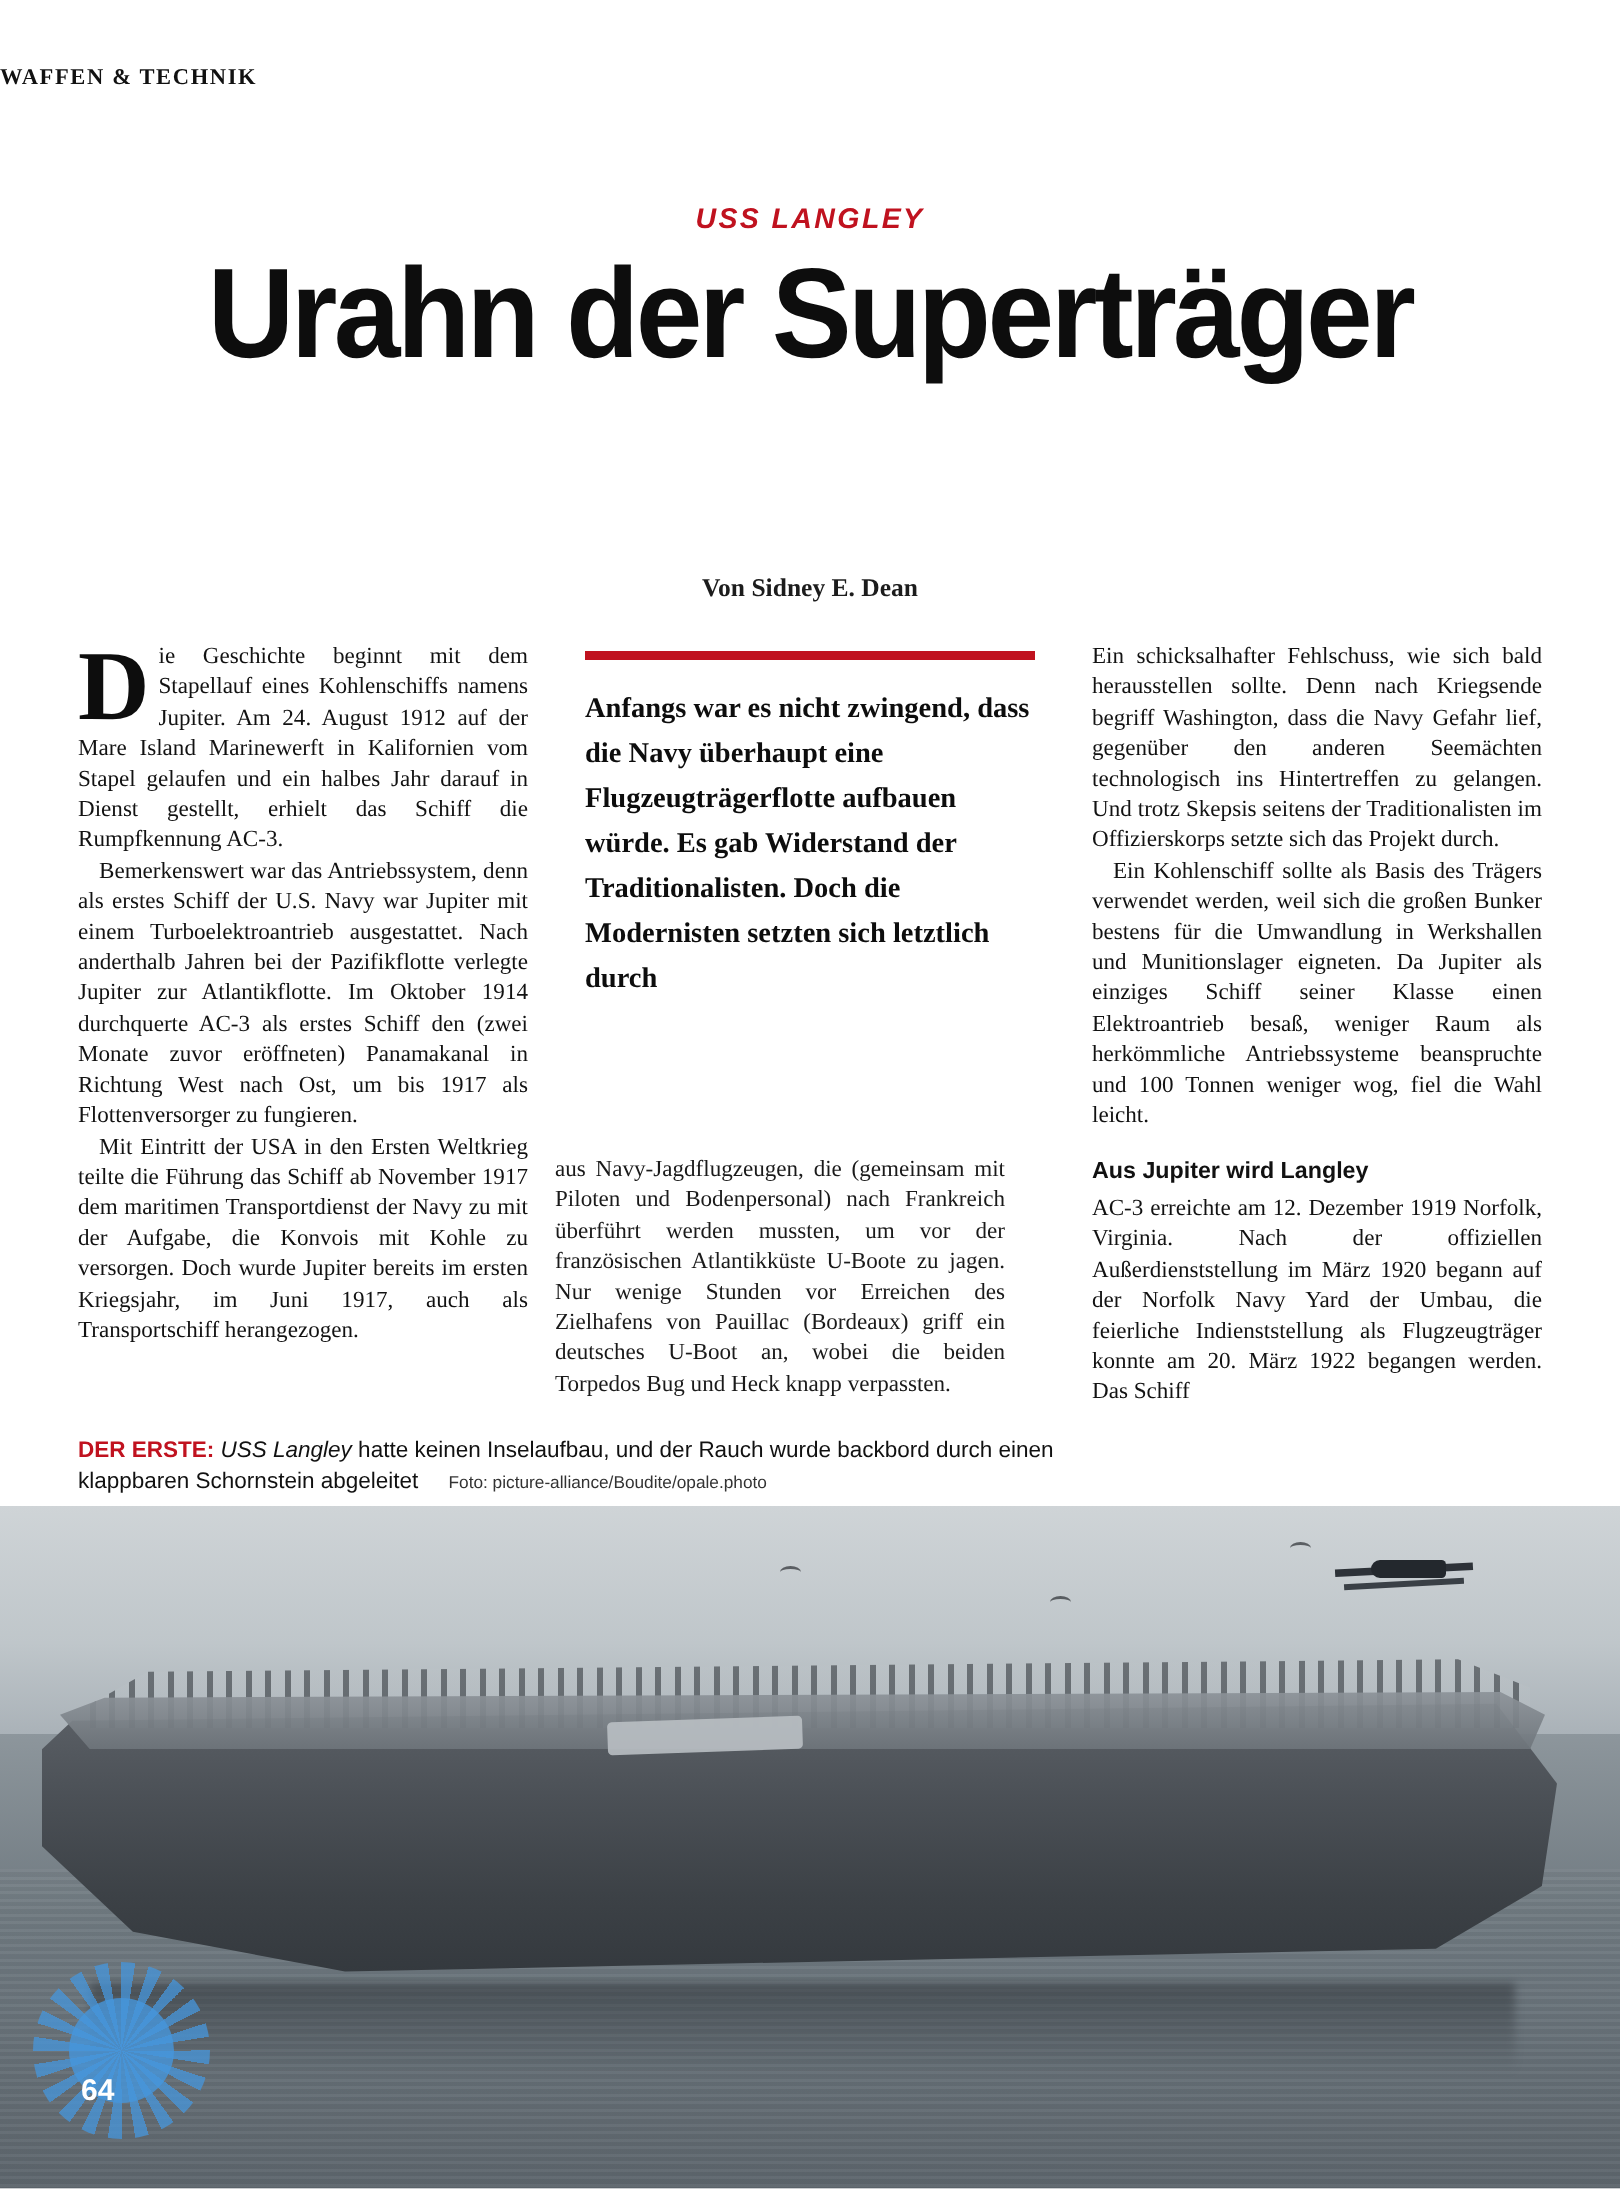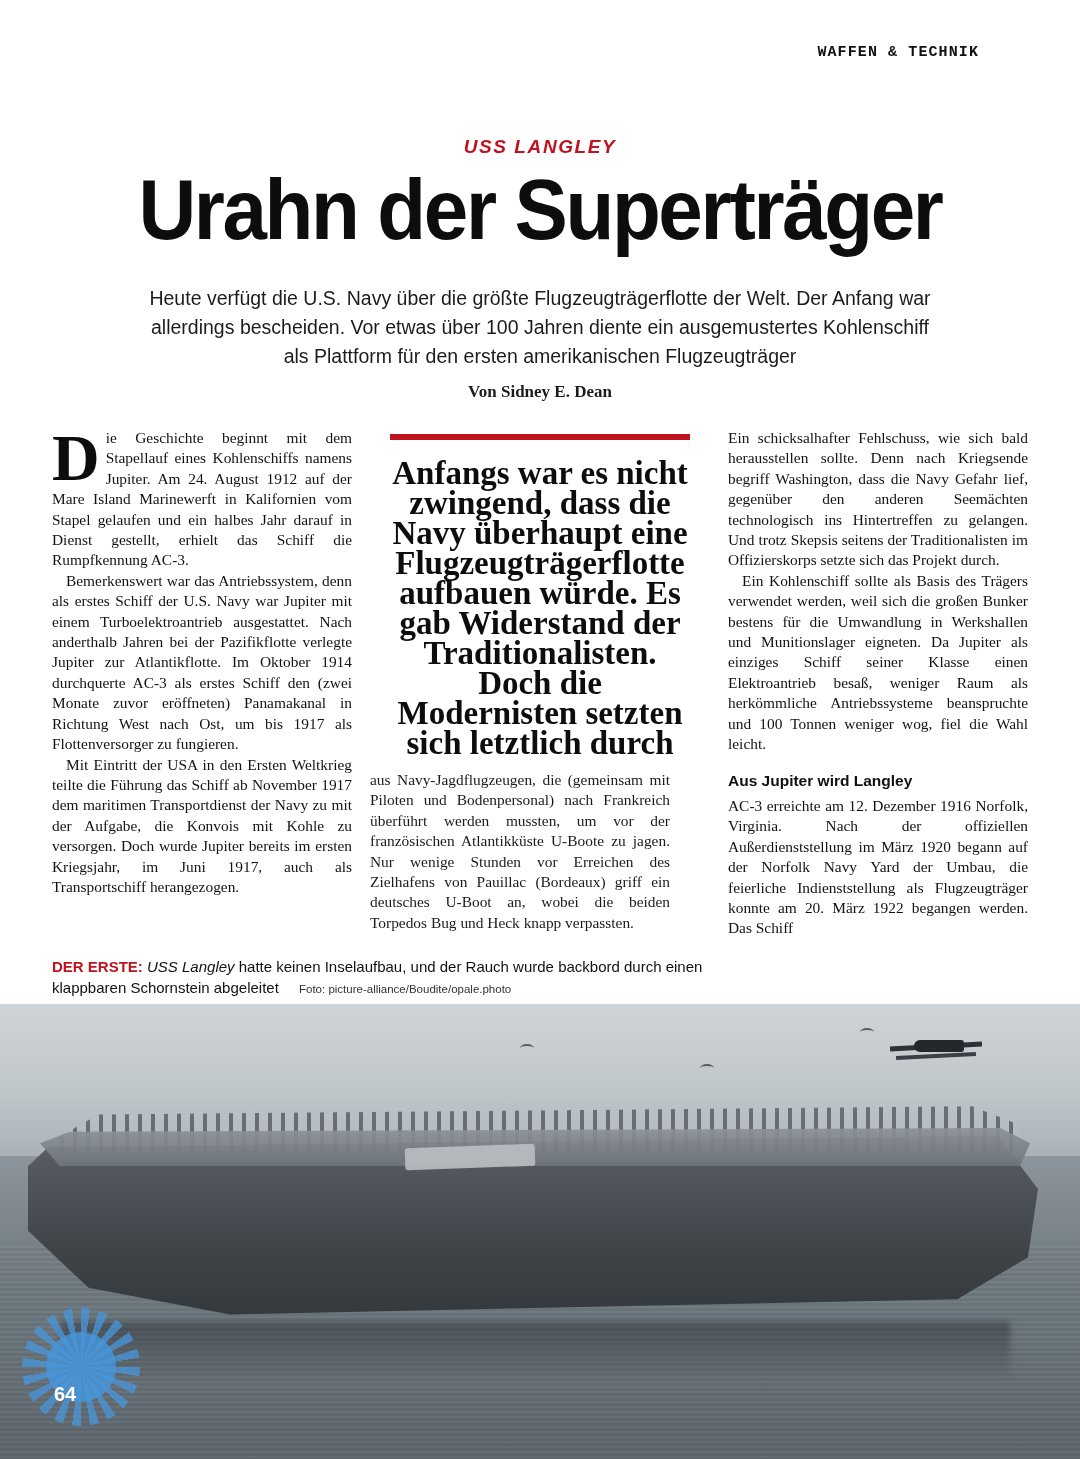--- a/index.html
+++ b/index.html
@@ -18,22 +18,22 @@
   .page {
     position: relative;
     width: 1080px;
     height: 1459px;
   }
   .running-head {
     position: absolute;
     top: 44px;
     left: 0;
     width: 979px;
-    text-align: right;
-    font-family: Liberation Mono, monospace;
+    text-align: left;
+    font-family: Liberation Serif, serif;
     font-weight: bold;
     font-size: 15px;
     letter-spacing: 1.1px;
     color: #111;
   }
   .kicker {
     position: absolute;
     top: 136px;
     left: 0;
     width: 1080px;
@@ -124,24 +124,24 @@
     top: 6px;
     width: 300px;
     height: 6px;
     background: #c0121f;
   }
   .pullquote {
     position: absolute;
     left: 338px;
     top: 30px;
     width: 300px;
-    text-align: center;
+    text-align: left;
     font-family: "Liberation Serif", serif;
     font-weight: bold;
-    font-size: 33px;
+    font-size: 19px;
     line-height: 30px;
     color: #0d0d0d;
   }
   .col2-body {
     position: absolute;
     left: 318px;
     top: 342px;
     width: 300px;
     font-size: 15.4px;
     line-height: 20.4px;
@@ -335,21 +335,20 @@
 <body>
 
 <div class="page">
 
   <div class="running-head">WAFFEN &amp; TECHNIK</div>
 
   <div class="kicker">USS LANGLEY</div>
 
   <div class="headline">Urahn der Superträger</div>
 
-  <div class="standfirst">Heute verfügt die U.S. Navy über die größte Flugzeugträgerflotte der Welt. Der Anfang war allerdings bescheiden. Vor etwas über 100 Jahren diente ein ausgemustertes Kohlenschiff als Plattform für den ersten amerikanischen Flugzeugträger</div>
 
   <div class="byline">Von Sidney E. Dean</div>
 
   <div class="columns">
 
     <div class="col col1">
       <p class="first"><span class="dropcap">D</span><span>ie Geschichte beginnt mit dem Stapellauf eines Kohlenschiffs namens Jupiter. Am 24. August 1912 auf der Mare Island Marinewerft in Kalifornien vom Stapel gelaufen und ein halbes Jahr darauf in Dienst gestellt, erhielt das Schiff die Rumpfkennung AC-3.</span></p>
       <p>Bemerkenswert war das Antriebssystem, denn als erstes Schiff der U.S. Navy war Jupiter mit einem Turboelektroantrieb ausgestattet. Nach anderthalb Jahren bei der Pazifikflotte verlegte Jupiter zur Atlantikflotte. Im Oktober 1914 durchquerte AC-3 als erstes Schiff den (zwei Monate zuvor eröffneten) Panamakanal in Richtung West nach Ost, um bis 1917 als Flottenversorger zu fungieren.</p>
       <p>Mit Eintritt der USA in den Ersten Weltkrieg teilte die Führung das Schiff ab November 1917 dem maritimen Transportdienst der Navy zu mit der Aufgabe, die Konvois mit Kohle zu versorgen. Doch wurde Jupiter bereits im ersten Kriegsjahr, im Juni 1917, auch als Transportschiff herangezogen.</p>
     </div>
@@ -357,21 +356,21 @@
     <div class="pullquote-rule"></div>
     <div class="pullquote">Anfangs war es nicht zwingend, dass die Navy überhaupt eine Flugzeugträgerflotte aufbauen würde. Es gab Widerstand der Traditionalisten. Doch die Modernisten setzten sich letztlich durch</div>
     <div class="col2-body">
       <p>aus Navy-Jagdflugzeugen, die (gemeinsam mit Piloten und Bodenpersonal) nach Frankreich überführt werden mussten, um vor der französischen Atlantikküste U-Boote zu jagen. Nur wenige Stunden vor Erreichen des Zielhafens von Pauillac (Bordeaux) griff ein deutsches U-Boot an, wobei die beiden Torpedos Bug und Heck knapp verpassten.</p>
     </div>
 
     <div class="col col3">
       <p class="first">Ein schicksalhafter Fehlschuss, wie sich bald herausstellen sollte. Denn nach Kriegsende begriff Washington, dass die Navy Gefahr lief, gegenüber den anderen Seemächten technologisch ins Hintertreffen zu gelangen. Und trotz Skepsis seitens der Traditionalisten im Offizierskorps setzte sich das Projekt durch.</p>
       <p>Ein Kohlenschiff sollte als Basis des Trägers verwendet werden, weil sich die großen Bunker bestens für die Umwandlung in Werkshallen und Munitionslager eigneten. Da Jupiter als einziges Schiff seiner Klasse einen Elektroantrieb besaß, weniger Raum als herkömmliche Antriebssysteme beanspruchte und 100 Tonnen weniger wog, fiel die Wahl leicht.</p>
       <div class="subhead">Aus Jupiter wird Langley</div>
-      <p class="first">AC-3 erreichte am 12. Dezember 1916 Norfolk, Virginia. Nach der offiziellen Außerdienststellung im März 1920 begann auf der Norfolk Navy Yard der Umbau, die feierliche Indienststellung als Flugzeugträger konnte am 20. März 1922 begangen werden. Das Schiff</p>
+      <p class="first">AC-3 erreichte am 12. Dezember 1919 Norfolk, Virginia. Nach der offiziellen Außerdienststellung im März 1920 begann auf der Norfolk Navy Yard der Umbau, die feierliche Indienststellung als Flugzeugträger konnte am 20. März 1922 begangen werden. Das Schiff</p>
     </div>
 
   </div>
 
   <div class="caption">
     <span class="lead">DER ERSTE:</span>
     <i class="it">USS Langley</i><span> hatte keinen Inselaufbau, und der Rauch wurde backbord durch einen klappbaren Schornstein abgeleitet</span>
     <span class="credit">Foto: picture-alliance/Boudite/opale.photo</span>
   </div>
 

